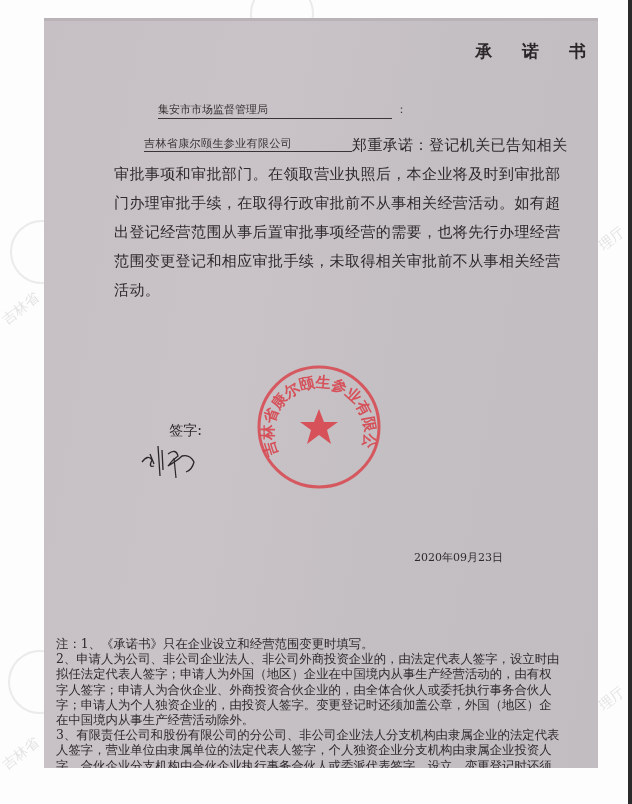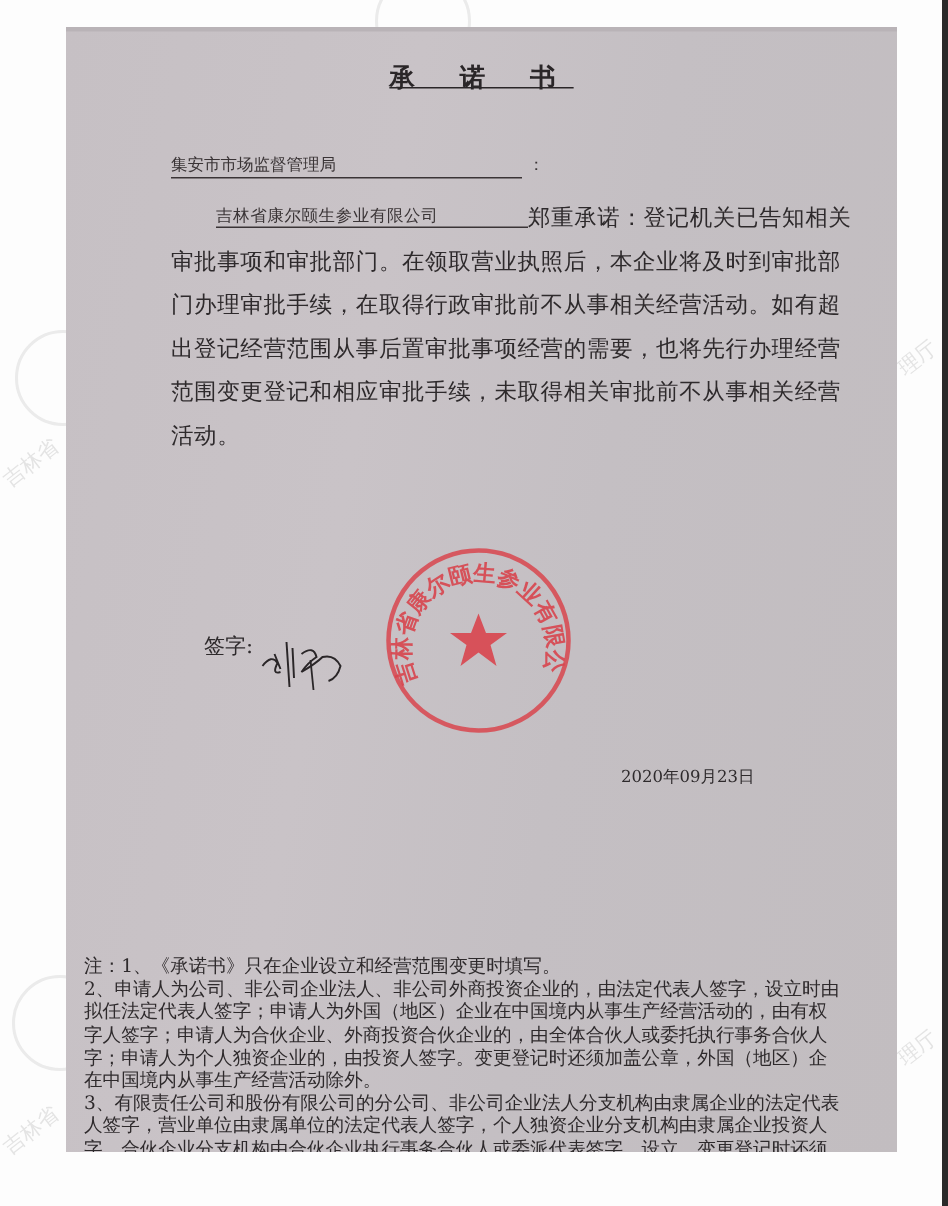--- a/index.html
+++ b/index.html
@@ -38,39 +38,39 @@
   .paper-top-edge {
     position: absolute;
     left: 0; top: 0; right: 0; height: 3px;
     background: #b9b3b7;
   }
   .title {
     position: absolute;
     top: 22px;
     left: 0;
     width: 100%;
-    text-align: center;
+    text-align: right;
     font-size: 17px;
     font-weight: bold;
     letter-spacing: 12px;
     color: #2a2628;
-    text-decoration: underline;
   }
   .addressee {
     position: absolute;
     top: 84px;
     left: 70px;
     font-size: 11px;
     color: #3a3436;
   }
   .addressee .uline {
     display: inline-block;
     width: 234px;
     border-bottom: 1px solid #3a3436;
     padding-bottom: 1px;
+    margin-left: 44px;
   }
   .addressee .colon { margin-left: 4px; }
   .body-text {
     position: absolute;
     top: 113px;
     left: 70px;
     width: 460px;
     font-size: 15px;
     line-height: 29px;
     color: #2e2a2c;
@@ -89,33 +89,34 @@
     vertical-align: 3px;
   }
   .para2 { margin-top: 6px !important; }
   .signature {
     position: absolute;
     top: 404px;
     left: 92px;
     font-size: 14px;
     color: #2e2a2c;
     display: flex;
-    align-items: flex-start;
+    align-items: flex-end;
+    flex-direction: column;
   }
   .signature svg { margin-left: 2px; }
   .seal {
     position: absolute;
     left: 210px;
     top: 344px;
     width: 130px;
     height: 130px;
   }
   .date {
     position: absolute;
-    top: 492px;
+    top: 532px;
     left: 370px;
     font-size: 11px;
     color: #2e2a2c;
   }
   .notes {
     position: absolute;
     top: 618px;
     left: 12px;
     width: 620px;
     font-size: 12.4px;

